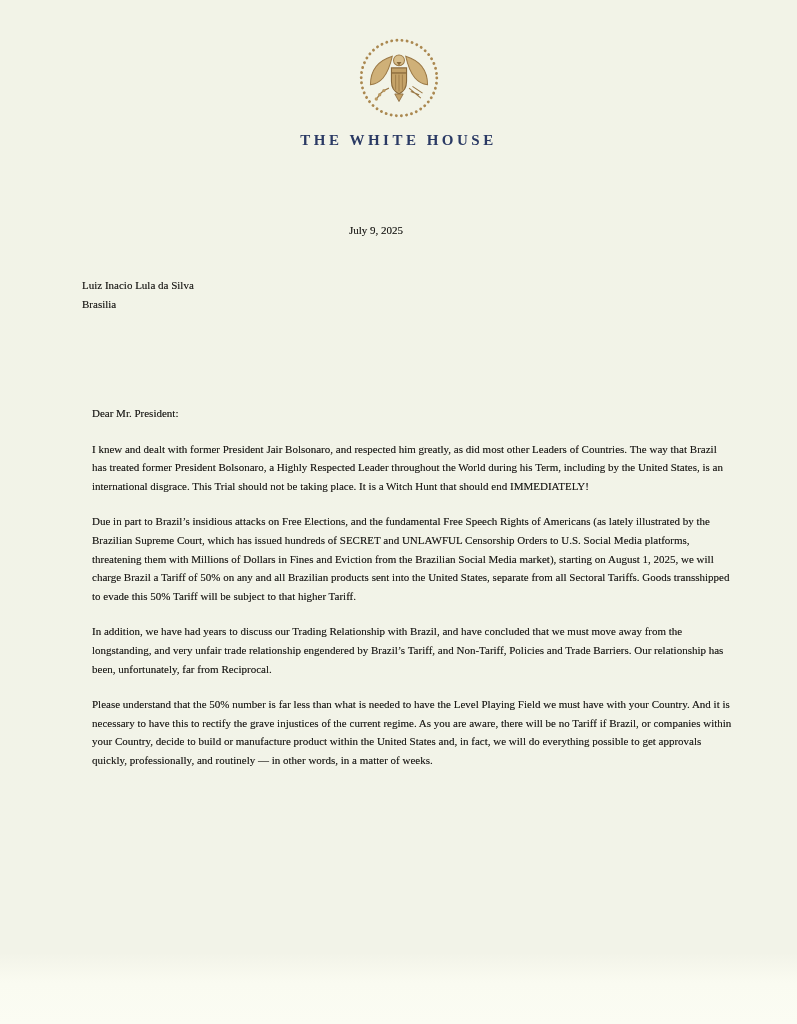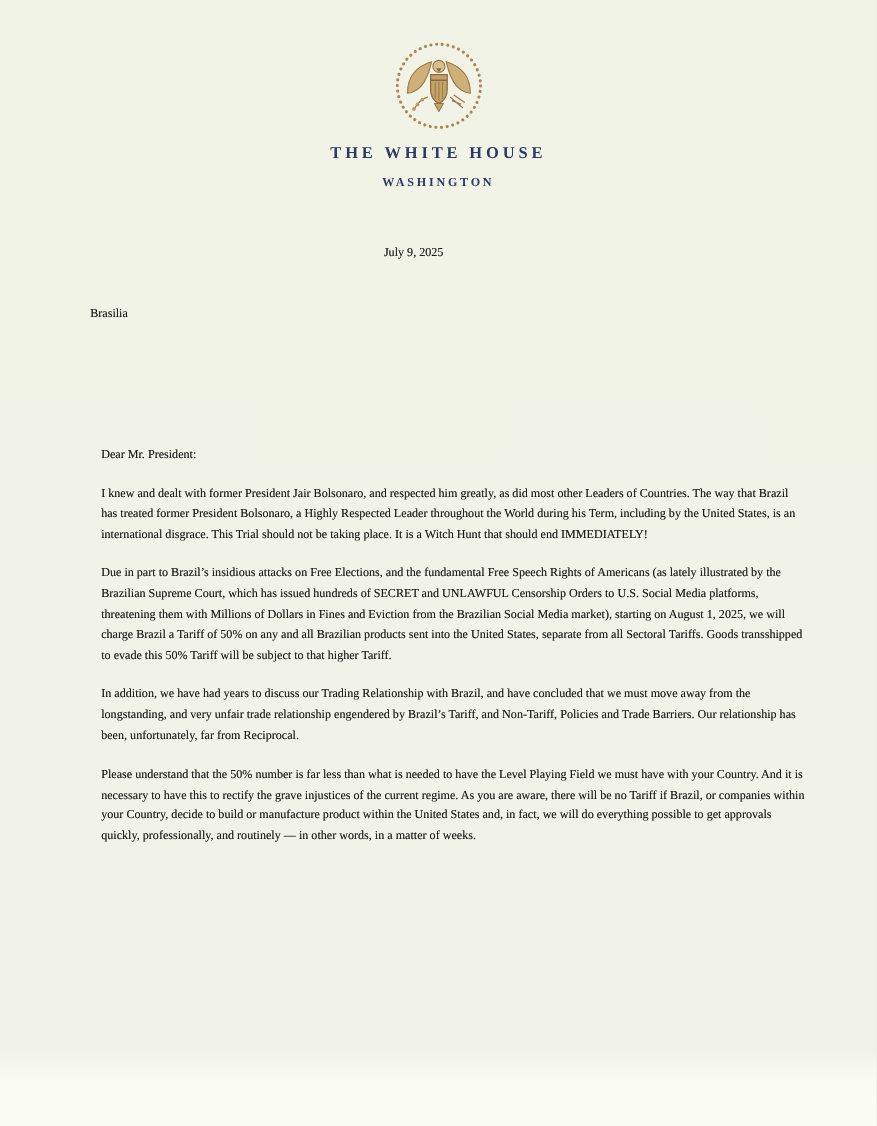--- a/index.html
+++ b/index.html
@@ -83,25 +83,25 @@
       <circle cx="32" cy="65" r="2" fill="#bb9a63"></circle>
       <circle cx="23" cy="75" r="2" fill="#bb9a63"></circle>
 
       <path d="M62 62 L76 74 M64 66 L74 70 M66 60 L78 68" fill="none" stroke="#9a7845" stroke-width="1.3"></path>
 
       <path d="M45 69 L50 78 L55 69 Z" fill="#c4a268" stroke="#8a6a3c" stroke-width="1"></path>
     </svg>
   </div>
 
   <div class="org-name">THE WHITE HOUSE</div>
-  <div class="org-location">WASHINGTON</div>
 
   <div class="date-line letter-text">July 9, 2025</div>
 
   <div class="recipient-block letter-text">
+    <div>Luiz Inacio Lula da Silva</div>
     <div>Brasilia</div>
   </div>
 
   <div class="content letter-text">
     <p class="salutation">Dear Mr. President:</p>
     <p>I knew and dealt with former President Jair Bolsonaro, and respected him greatly, as did most other Leaders of Countries. The way that Brazil has treated former President Bolsonaro, a Highly Respected Leader throughout the World during his Term, including by the United States, is an international disgrace. This Trial should not be taking place. It is a Witch Hunt that should end IMMEDIATELY!</p>
     <p>Due in part to Brazil’s insidious attacks on Free Elections, and the fundamental Free Speech Rights of Americans (as lately illustrated by the Brazilian Supreme Court, which has issued hundreds of SECRET and UNLAWFUL Censorship Orders to U.S. Social Media platforms, threatening them with Millions of Dollars in Fines and Eviction from the Brazilian Social Media market), starting on August 1, 2025, we will charge Brazil a Tariff of 50% on any and all Brazilian products sent into the United States, separate from all Sectoral Tariffs. Goods transshipped to evade this 50% Tariff will be subject to that higher Tariff.</p>
     <p>In addition, we have had years to discuss our Trading Relationship with Brazil, and have concluded that we must move away from the longstanding, and very unfair trade relationship engendered by Brazil’s Tariff, and Non-Tariff, Policies and Trade Barriers. Our relationship has been, unfortunately, far from Reciprocal.</p>
     <p>Please understand that the 50% number is far less than what is needed to have the Level Playing Field we must have with your Country. And it is necessary to have this to rectify the grave injustices of the current regime. As you are aware, there will be no Tariff if Brazil, or companies within your Country, decide to build or manufacture product within the United States and, in fact, we will do everything possible to get approvals quickly, professionally, and routinely — in other words, in a matter of weeks.</p>
   </div>

